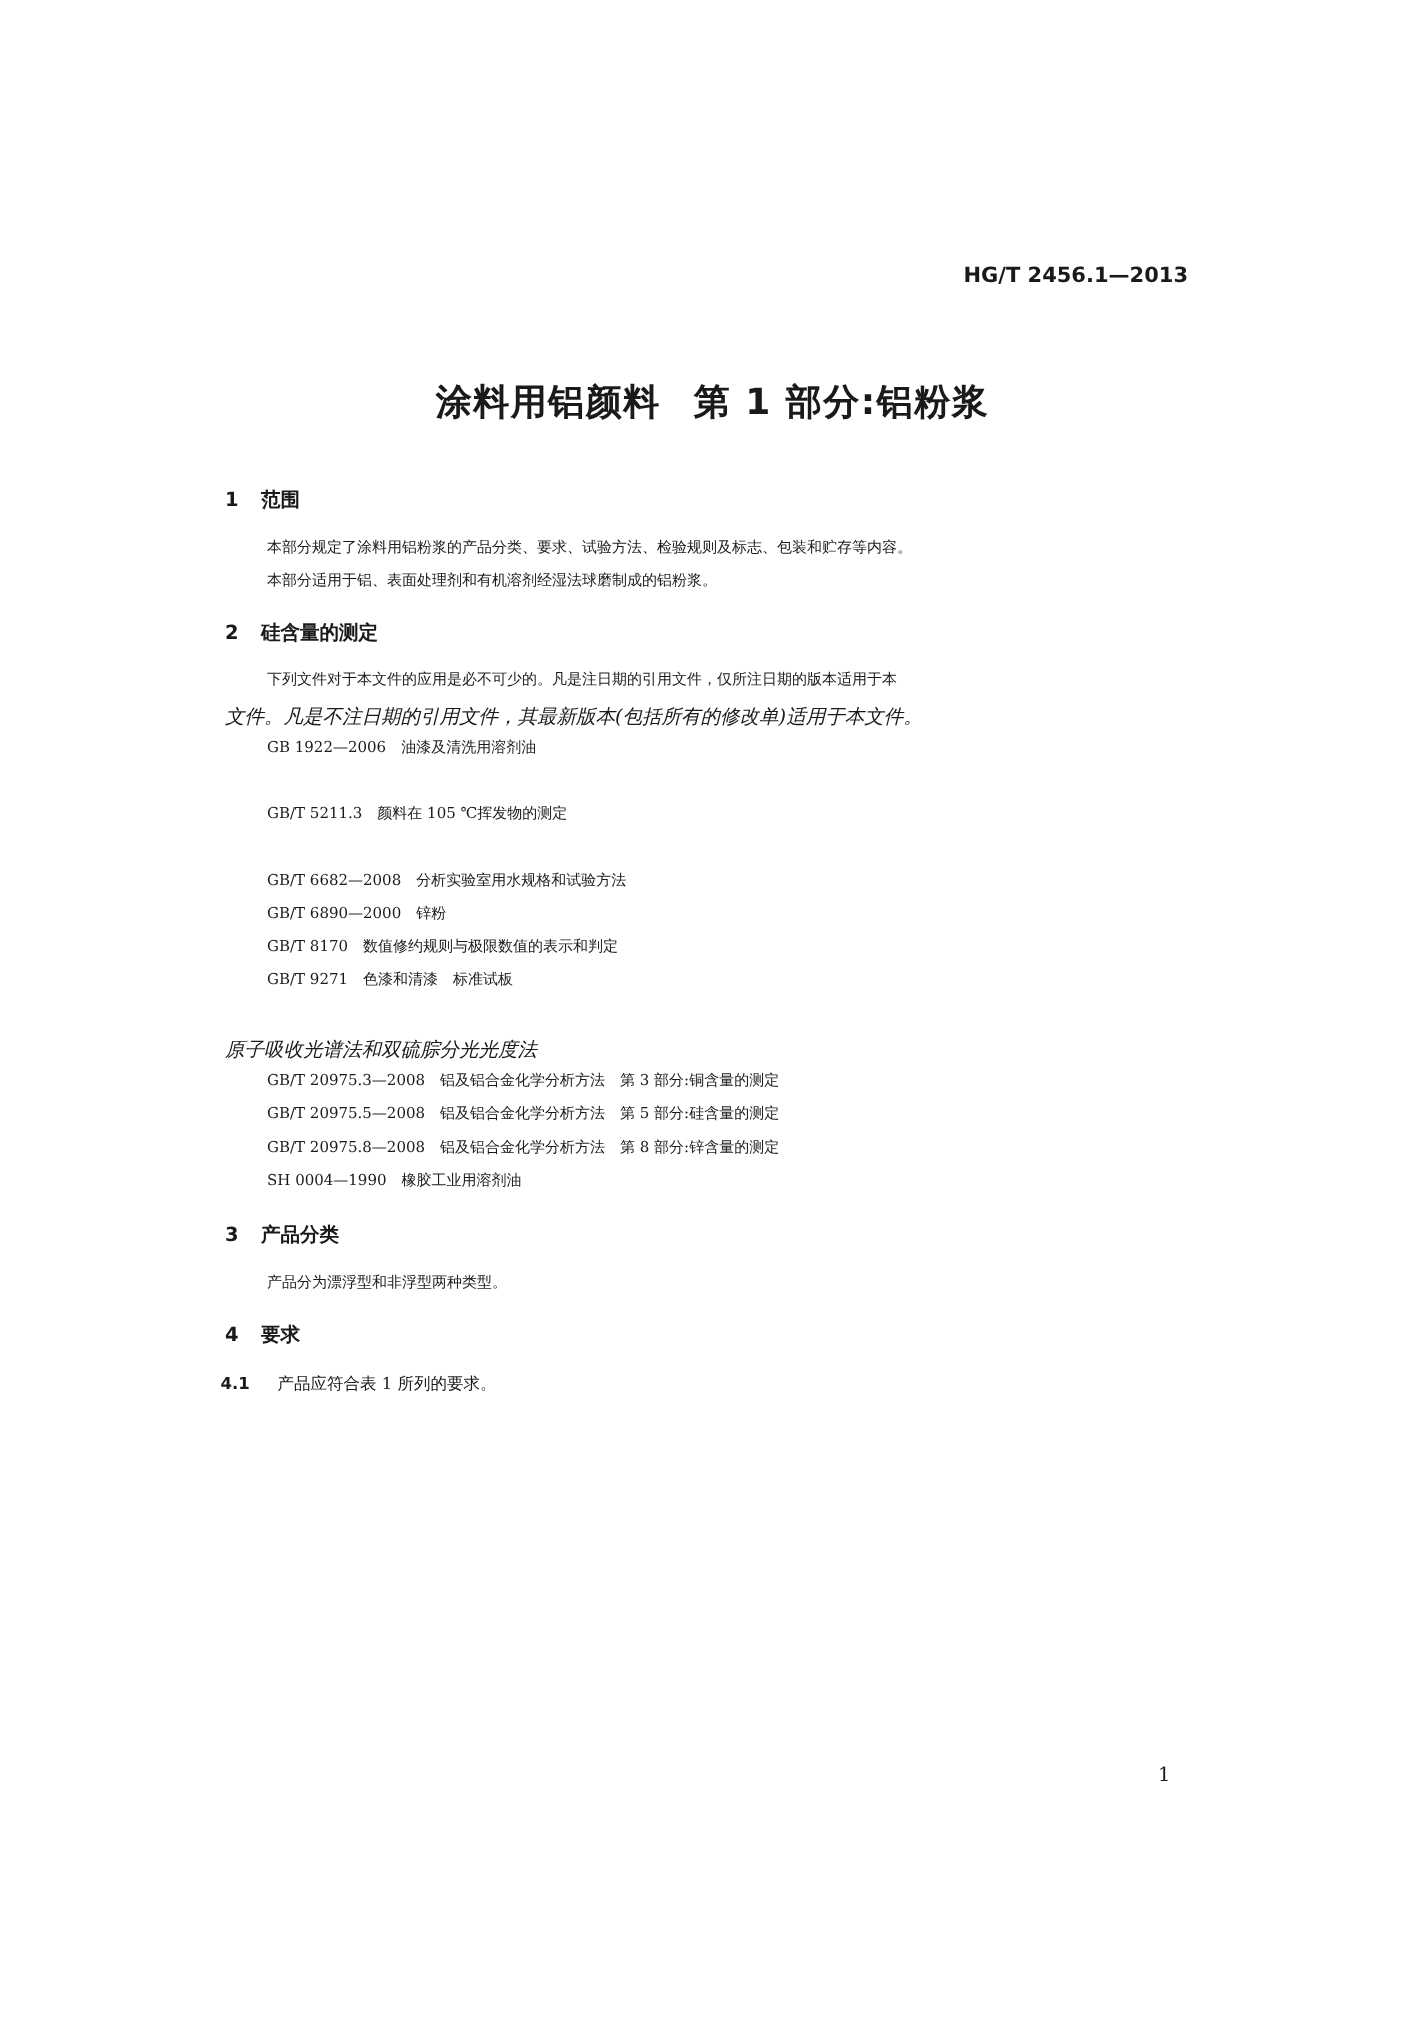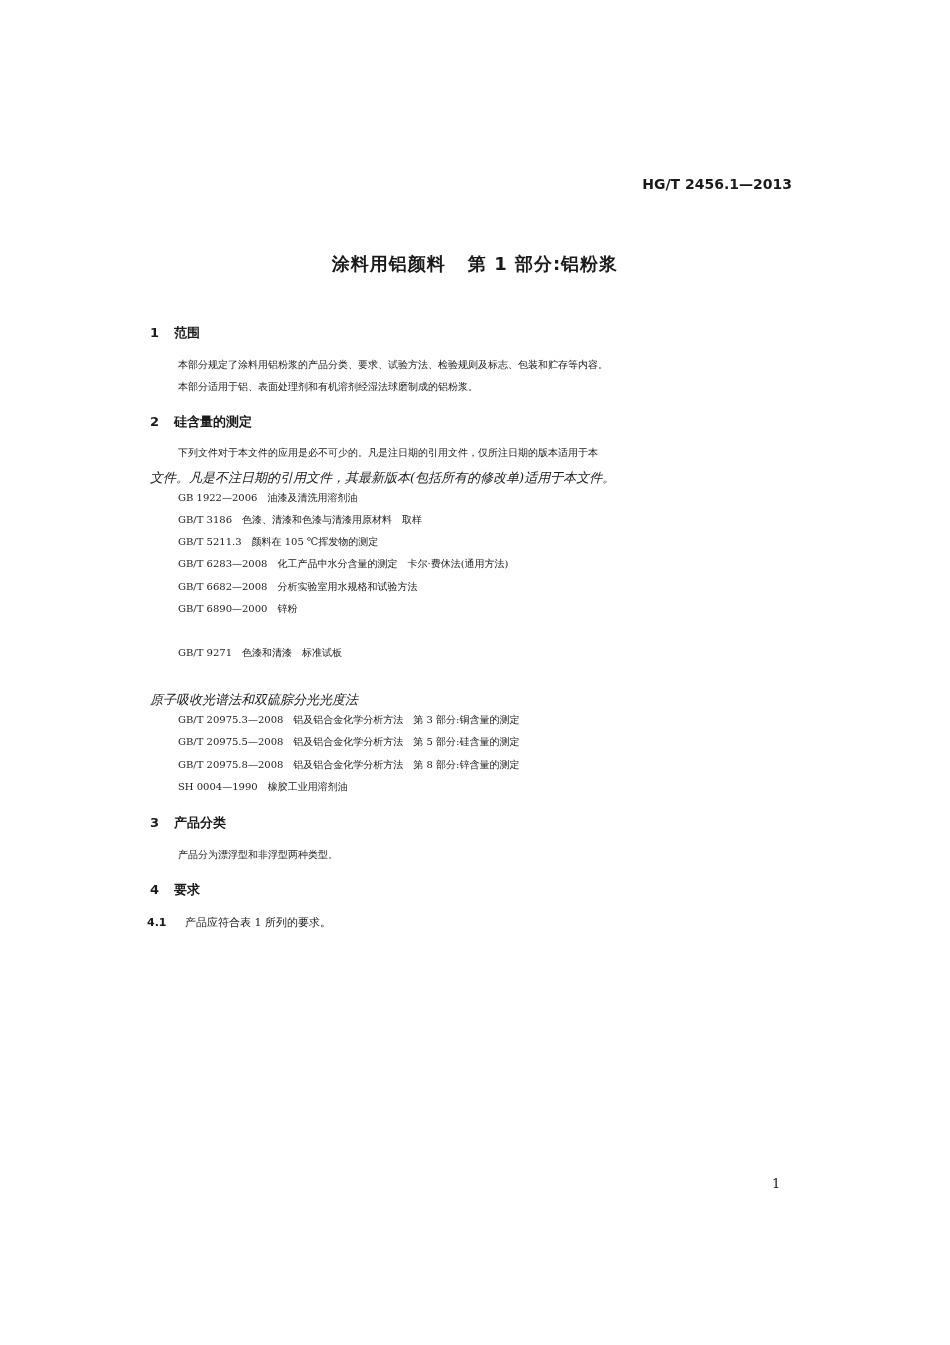--- a/index.html
+++ b/index.html
@@ -2,21 +2,21 @@
 <html><head>
 <meta charset="utf-8">
 <style>
   html, body { margin: 0; padding: 0; background: #ffffff; }
   body { width: 950px; height: 1345px; position: relative; overflow: hidden;
          font-family: "DejaVu Serif", "Liberation Serif", serif; color: #1a1a1a; }
   .page { position: absolute; left: 0; top: 0; width: 950px; height: 1345px; }
   .std-no { position: absolute; right: 158px; top: 176px; font-family: "DejaVu Sans", "Liberation Sans", sans-serif;
             font-weight: bold; font-size: 14px; letter-spacing: 0px; }
   .title { position: absolute; left: 0; width: 950px; top: 252px; text-align: center;
-           font-family: "DejaVu Sans", "Liberation Sans", sans-serif; font-weight: bold; font-size: 18px; letter-spacing: 1px; }
+           font-family: "DejaVu Sans", "Liberation Sans", sans-serif; font-weight: bold; font-size: 24px; letter-spacing: 1px; }
   .title .gap { display: inline-block; width: 22px; }
   .heading { position: absolute; left: 150px; font-family: "DejaVu Sans", "Liberation Sans", sans-serif;
              font-weight: bold; font-size: 13px; }
   .heading .num { display: inline-block; width: 24px; }
   .line { position: absolute; left: 178px; font-size: 10px; white-space: nowrap; }
   .line .code { display: inline-block; margin-right: 10px; }
   .line-full { position: absolute; left: 150px; font-size: 13px; white-space: nowrap; font-style: italic; }
   .sub { position: absolute; left: 147px; font-size: 11px; white-space: nowrap; }
   .sub .num { font-family: "DejaVu Sans", "Liberation Sans", sans-serif; font-weight: bold; display: inline-block; width: 38px; }
   .page-num { position: absolute; left: 772px; top: 1176px; font-size: 13px; }
@@ -38,25 +38,24 @@
   <div class="line" style="top:358px;">本部分规定了涂料用铝粉浆的产品分类、要求、试验方法、检验规则及标志、包装和贮存等内容。</div>
   <div class="line" style="top:380px;">本部分适用于铝、表面处理剂和有机溶剂经湿法球磨制成的铝粉浆。</div>
 
   <div class="heading" style="top:413px;">
     <span class="num">2</span><span>硅含量的测定</span>
   </div>
   <div class="line" style="top:446px;">下列文件对于本文件的应用是必不可少的。凡是注日期的引用文件，仅所注日期的版本适用于本</div>
   <div class="line-full" style="top:469px;">文件。凡是不注日期的引用文件，其最新版本(包括所有的修改单)适用于本文件。</div>
 
   <div class="line" style="top:491px;"><span class="code">GB 1922—2006</span><span>油漆及清洗用溶剂油</span></div>
-  <div class="line" style="top:513px;"><span class="code">GB/T 3186</span><span>色漆、清漆和色漆与清漆用原材料　取样</span></div>
   <div class="line" style="top:535px;"><span class="code">GB/T 5211.3</span><span>颜料在 105 ℃挥发物的测定</span></div>
-  <div class="line" style="top:557px;"><span class="code">GB/T 6283—2008</span><span>化工产品中水分含量的测定　卡尔·费休法(通用方法)</span></div>
   <div class="line" style="top:580px;"><span class="code">GB/T 6682—2008</span><span>分析实验室用水规格和试验方法</span></div>
   <div class="line" style="top:602px;"><span class="code">GB/T 6890—2000</span><span>锌粉</span></div>
+  <div class="line" style="top:624px;"><span class="code">GB/T 8170</span><span>数值修约规则与极限数值的表示和判定</span></div>
   <div class="line" style="top:646px;"><span class="code">GB/T 9271</span><span>色漆和清漆　标准试板</span></div>
   <div class="line-full" style="top:691px;">原子吸收光谱法和双硫腙分光光度法</div>
   <div class="line" style="top:713px;"><span class="code">GB/T 20975.3—2008</span><span>铝及铝合金化学分析方法　第 3 部分:铜含量的测定</span></div>
   <div class="line" style="top:735px;"><span class="code">GB/T 20975.5—2008</span><span>铝及铝合金化学分析方法　第 5 部分:硅含量的测定</span></div>
   <div class="line" style="top:758px;"><span class="code">GB/T 20975.8—2008</span><span>铝及铝合金化学分析方法　第 8 部分:锌含量的测定</span></div>
   <div class="line" style="top:780px;"><span class="code">SH 0004—1990</span><span>橡胶工业用溶剂油</span></div>
 
   <div class="heading" style="top:814px;">
     <span class="num">3</span><span>产品分类</span>
   </div>

